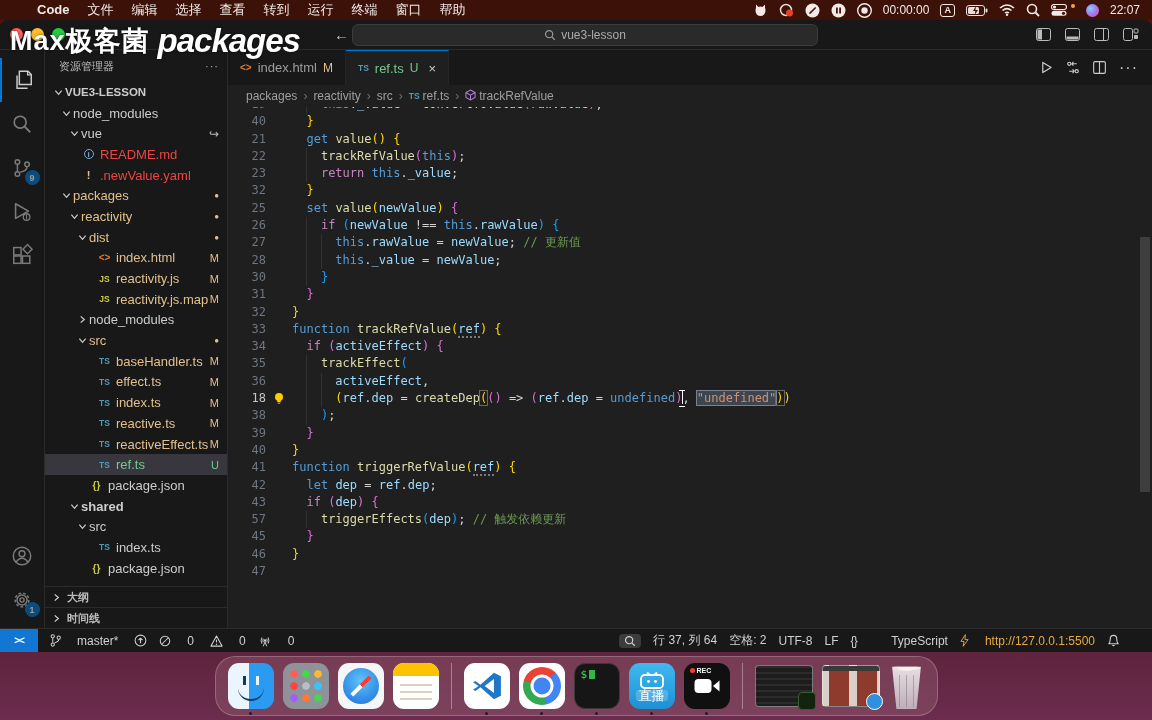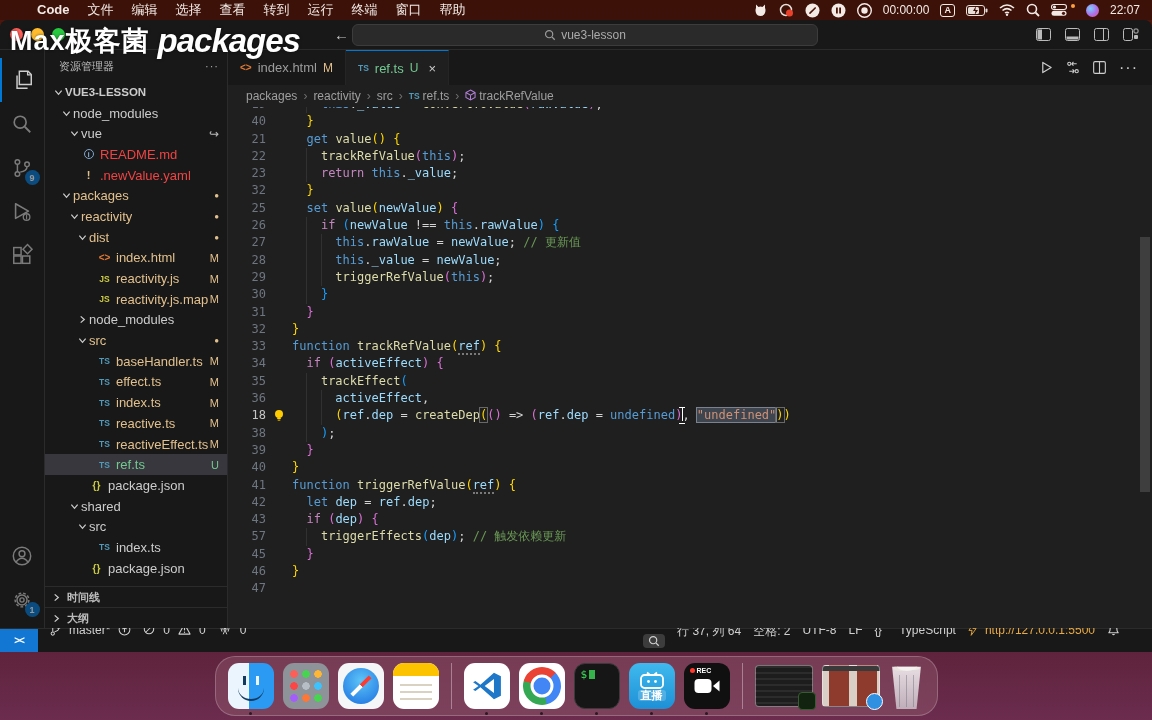--- a/index.html
+++ b/index.html
@@ -85,21 +85,21 @@
   .tok.sel{background:rgba(100,115,135,.45);outline:1px solid #79828e}
   .tok.box{outline:1px solid #686868}
   .tok.hint{border-bottom:2px dotted #7a7a7a}
   .ibeam{width:8px;height:15px;display:inline-block;vertical-align:text-bottom;position:relative;margin:0 -4px 0 -4px;z-index:5}
   .ibeam::before{content:"";position:absolute;left:3.4px;top:1px;bottom:1px;width:1.4px;background:#fff;box-shadow:0 0 1px #000}
   .ibeam::after{content:"";position:absolute;left:1px;right:1px;top:0;height:15px;border-top:1.6px solid #fff;border-bottom:1.6px solid #fff}
   .scrollthumb{position:absolute;right:2px;top:130px;width:10px;height:255px;background:rgba(121,121,121,.35)}
   
   .statusbar{height:24px;flex:0 0 24px;background:#181818;border-top:1px solid #2b2b2b;display:flex;align-items:center;font-size:12px;color:#d0d0d0}
   .sb-remote{height:24px;width:38px;background:#1277d3;color:#fff;display:flex;align-items:center;justify-content:center;font-size:10px;font-weight:bold;letter-spacing:-1px}
-  .sb-item{display:inline-flex;align-items:flex-start;gap:8px;padding:0 6px;height:35px}
+  .sb-item{display:inline-flex;align-items:center;gap:16px;padding:0 6px;height:35px}
   .sb-left{display:flex;align-items:center;margin-left:6px}
   .sb-right{margin-left:auto;display:flex;align-items:center;padding-right:26px}
   .zoombox{background:#3c3c3c;border-radius:4px;padding:1px 5px;margin-right:6px;display:inline-flex;align-items:center}
   .sb-server{color:#e8aa42}
   
   .dockzone{position:absolute;left:0;right:0;bottom:0;height:68px;display:flex;justify-content:center}
   .dock{margin-top:4px;height:60px;background:rgba(150,95,115,.42);border:1px solid rgba(255,255,255,.22);border-radius:20px;display:flex;align-items:center;gap:9px;padding:0 12px;backdrop-filter:blur(6px)}
   .ditem{position:relative;display:flex;flex-direction:column;align-items:center}
   .dicon{width:46px;height:46px;border-radius:11px;position:relative;overflow:hidden}
   .dsep{width:1px;height:46px;background:rgba(255,255,255,.35);margin:0 3px}
@@ -115,21 +115,21 @@
   .ic-notes::before{content:"";position:absolute;top:0;left:0;right:0;height:13px;background:#fcc400}
   .ic-notes::after{content:"";position:absolute;left:7px;right:7px;top:21px;height:2px;background:#d9d2c2;box-shadow:0 7px 0 #d9d2c2,0 14px 0 #d9d2c2}
   .ic-vscode{background:#fff;display:flex;align-items:center;justify-content:center}
   .ic-chrome{background:#fff}
   .ic-chrome::before{content:"";position:absolute;inset:4px;border-radius:50%;background:conic-gradient(from -60deg,#ea4335 0 120deg,#4285f4 0 240deg,#34a853 0 360deg);transform:rotate(-15deg)}
   .ic-chrome::after{content:"";position:absolute;left:50%;top:50%;width:17px;height:17px;border-radius:50%;background:#4285f4;border:3.5px solid #fff;transform:translate(-50%,-50%)}
   .ic-terminal{background:#161616;border:1px solid #3a3a3a}
   .ic-terminal::before{content:"$";position:absolute;left:6px;top:4px;color:#3ddc5a;font-size:11px;font-family:"DejaVu Sans Mono",monospace}
   .ic-terminal::after{content:"";position:absolute;left:14px;top:6px;width:6px;height:9px;background:#3ddc5a;opacity:.8}
   .ic-bili{background:linear-gradient(180deg,#3fb9ee,#1e90d6);display:flex;flex-direction:column;align-items:center;justify-content:center;gap:1px}
-  .bili-label{color:#fff;font-size:11px;font-weight:bold;background:rgba(255,255,255,.2);border-radius:3px;padding:0 3px;line-height:11px}
+  .bili-label{color:#fff;font-size:13px;font-weight:normal;background:rgba(255,255,255,.2);border-radius:3px;padding:0 3px;line-height:11px}
   .ic-rec{background:#101010;display:flex;align-items:center;justify-content:center}
   .rec-tag{position:absolute;top:4px;left:6px;color:#fff;font-size:7px;font-weight:bold}
   .rec-tag::before{content:"";display:inline-block;width:5px;height:5px;border-radius:50%;background:#ff3b30;margin-right:2px}
   .ic-mini{width:58px;height:42px;border-radius:4px;border:1px solid rgba(255,255,255,.4)}
   .ic-mterm{background:#1d1d1d;background-image:linear-gradient(0deg,transparent 0,transparent),repeating-linear-gradient(180deg,#2c2c2c 0 2px,transparent 2px 6px);position:relative}
   .ic-mterm::after{content:"";position:absolute;right:-4px;bottom:-4px;width:16px;height:16px;border-radius:4px;background:#12240f;border:1px solid #3a5a33}
   .ic-mwin{background:#efe9e4;background-image:linear-gradient(180deg,#3a3a3a 0 5px,transparent 5px),repeating-linear-gradient(90deg,#8e3b2e 6px 26px,#d9cfc6 26px 34px);position:relative}
   .ic-mwin::after{content:"";position:absolute;right:-4px;bottom:-4px;width:15px;height:15px;border-radius:50%;background:#2f8fe0;border:1px solid #fff}
   .ic-trash{width:36px;height:46px;background:linear-gradient(180deg,rgba(255,255,255,.85),rgba(220,220,225,.7));clip-path:polygon(10% 8%,90% 8%,78% 100%,22% 100%);position:relative}
   .ic-trash::before{content:"";position:absolute;top:-2px;left:8px;width:20px;height:10px;border-radius:50%;background:#f4f2ef;box-shadow:-6px 2px 0 -2px #e8e4de,6px 2px 0 -3px #efece8}
@@ -472,21 +472,21 @@
             <span class="chev"></span>
             <span class="fico ts">TS</span>
             <span class="tlabel k-u">ref.ts</span>
             <span class="tbadge b-U">U</span>
           </div>
           <div class="trow" style="padding-left: 30px;">
             <span class="chev"></span>
             <span class="fico json">{}</span>
             <span class="tlabel k-n">package.json</span>
           </div>
-          <div class="trow" style="padding-left: 22px;">
+          <div class="trow" style="padding-left: 22px; font-weight: bold;">
             <span class="chev">
               <svg width="9" height="9" viewBox="0 0 10 10">
                 <path d="M1.5 3 L5 7 L8.5 3" fill="none" stroke="#ccc" stroke-width="1.4"></path>
               </svg>
             </span>
             <span class="tlabel k-n">shared</span>
           </div>
           <div class="trow" style="padding-left: 30px;">
             <span class="chev">
               <svg width="9" height="9" viewBox="0 0 10 10">
@@ -506,29 +506,29 @@
             <span class="tlabel k-n">package.json</span>
           </div>
         </div>
       <div>
           <div class="sb-section">
             <span class="chev">
               <svg width="9" height="9" viewBox="0 0 10 10">
                 <path d="M3 1.5 L7 5 L3 8.5" fill="none" stroke="#ccc" stroke-width="1.4"></path>
               </svg>
             </span>
+            <span>大纲</span>
+          </div>
+          <div class="sb-section">
+            <span class="chev">
+              <svg width="9" height="9" viewBox="0 0 10 10">
+                <path d="M3 1.5 L7 5 L3 8.5" fill="none" stroke="#ccc" stroke-width="1.4"></path>
+              </svg>
+            </span>
             <span>时间线</span>
-          </div>
-          <div class="sb-section">
-            <span class="chev">
-              <svg width="9" height="9" viewBox="0 0 10 10">
-                <path d="M3 1.5 L7 5 L3 8.5" fill="none" stroke="#ccc" stroke-width="1.4"></path>
-              </svg>
-            </span>
-            <span>大纲</span>
           </div>
         </div>
     </div>
 
     <div class="editor">
       <div class="tabbar">
         <div class="tab">
           <span class="fico html">&lt;&gt;</span>
           <span>index.html</span>
           <span class="mod b-M">M</span>
@@ -582,21 +582,20 @@
             <div class="cl"><span class="lnum">19</span><span class="glyph"></span><span class="ccode"><i class="iguide" style="left: 14.45px;"></i><span class="tok ">    </span><span class="tok kw">this</span><span class="tok tx">.</span><span class="tok vr">_value</span><span class="tok ws"> </span><span class="tok op">=</span><span class="tok ws"> </span><span class="tok fn">convertToValue</span><span class="tok b2">(</span><span class="tok vr">rawValue</span><span class="tok b2">)</span><span class="tok tx">;</span></span></div>
             <div class="cl"><span class="lnum">40</span><span class="glyph"></span><span class="ccode"><span class="tok ">  </span><span class="tok b1">}</span></span></div>
             <div class="cl"><span class="lnum">21</span><span class="glyph"></span><span class="ccode"><span class="tok ">  </span><span class="tok kw">get</span><span class="tok "> </span><span class="tok fn">value</span><span class="tok b1">(</span><span class="tok b1">)</span><span class="tok "> </span><span class="tok b1">{</span></span></div>
             <div class="cl"><span class="lnum">22</span><span class="glyph"></span><span class="ccode"><i class="iguide" style="left: 14.45px;"></i><span class="tok ">    </span><span class="tok fn">trackRefValue</span><span class="tok b2">(</span><span class="tok kw">this</span><span class="tok b2">)</span><span class="tok tx">;</span></span></div>
             <div class="cl"><span class="lnum">23</span><span class="glyph"></span><span class="ccode"><i class="iguide" style="left: 14.45px;"></i><span class="tok ">    </span><span class="tok ct">return</span><span class="tok "> </span><span class="tok kw">this</span><span class="tok tx">.</span><span class="tok vr">_value</span><span class="tok tx">;</span></span></div>
             <div class="cl"><span class="lnum">32</span><span class="glyph"></span><span class="ccode"><span class="tok ">  </span><span class="tok b1">}</span></span></div>
             <div class="cl"><span class="lnum">25</span><span class="glyph"></span><span class="ccode"><span class="tok ">  </span><span class="tok kw">set</span><span class="tok "> </span><span class="tok fn">value</span><span class="tok b1">(</span><span class="tok vr">newValue</span><span class="tok b1">)</span><span class="tok "> </span><span class="tok b2">{</span></span></div>
             <div class="cl"><span class="lnum">26</span><span class="glyph"></span><span class="ccode"><i class="iguide" style="left: 14.45px;"></i><span class="tok ">    </span><span class="tok ct">if</span><span class="tok "> </span><span class="tok b3">(</span><span class="tok vr">newValue</span><span class="tok "> </span><span class="tok op">!==</span><span class="tok "> </span><span class="tok kw">this</span><span class="tok tx">.</span><span class="tok vr">rawValue</span><span class="tok b3">)</span><span class="tok "> </span><span class="tok b3">{</span></span></div>
             <div class="cl"><span class="lnum">27</span><span class="glyph"></span><span class="ccode"><i class="iguide" style="left: 14.45px;"></i><i class="iguide" style="left: 28.9px;"></i><span class="tok ">      </span><span class="tok kw">this</span><span class="tok tx">.</span><span class="tok vr">rawValue</span><span class="tok "> </span><span class="tok op">=</span><span class="tok "> </span><span class="tok vr">newValue</span><span class="tok tx">; </span><span class="tok cm">// 更新值</span></span></div>
             <div class="cl"><span class="lnum">28</span><span class="glyph"></span><span class="ccode"><i class="iguide" style="left: 14.45px;"></i><i class="iguide" style="left: 28.9px;"></i><span class="tok ">      </span><span class="tok kw">this</span><span class="tok tx">.</span><span class="tok vr">_value</span><span class="tok "> </span><span class="tok op">=</span><span class="tok "> </span><span class="tok vr">newValue</span><span class="tok tx">;</span></span></div>
-            <div class="cl"><span class="lnum">29</span><span class="glyph"></span><span class="ccode"><i class="iguide" style="left: 14.45px;"></i><i class="iguide" style="left: 28.9px;"></i><span class="tok ">      </span><span class="tok fn">triggerRefValue</span><span class="tok b2">(</span><span class="tok kw">this</span><span class="tok b2">)</span><span class="tok tx">;</span></span></div>
             <div class="cl"><span class="lnum">30</span><span class="glyph"></span><span class="ccode"><i class="iguide" style="left: 14.45px;"></i><span class="tok ">    </span><span class="tok b3">}</span></span></div>
             <div class="cl"><span class="lnum">31</span><span class="glyph"></span><span class="ccode"><span class="tok ">  </span><span class="tok b2">}</span></span></div>
             <div class="cl"><span class="lnum">32</span><span class="glyph"></span><span class="ccode"><span class="tok b1">}</span></span></div>
             <div class="cl"><span class="lnum">33</span><span class="glyph"></span><span class="ccode"><span class="tok kw">function</span><span class="tok "> </span><span class="tok fn">trackRefValue</span><span class="tok b1">(</span><span class="tok vr hint">ref</span><span class="tok b1">)</span><span class="tok "> </span><span class="tok b1">{</span></span></div>
             <div class="cl"><span class="lnum">34</span><span class="glyph"></span><span class="ccode"><span class="tok ">  </span><span class="tok ct">if</span><span class="tok "> </span><span class="tok b2">(</span><span class="tok vr">activeEffect</span><span class="tok b2">)</span><span class="tok "> </span><span class="tok b2">{</span></span></div>
             <div class="cl"><span class="lnum">35</span><span class="glyph"></span><span class="ccode"><i class="iguide" style="left: 14.45px;"></i><span class="tok ">    </span><span class="tok fn">trackEffect</span><span class="tok b3">(</span></span></div>
             <div class="cl"><span class="lnum">36</span><span class="glyph"></span><span class="ccode"><i class="iguide" style="left: 14.45px;"></i><i class="iguide" style="left: 28.9px;"></i><span class="tok ">      </span><span class="tok vr">activeEffect</span><span class="tok tx">,</span></span></div>
             <div class="cl cur-line"><span class="lnum">18</span><span class="glyph"><svg width="12" height="13" viewBox="0 0 12 13">
                   <circle cx="6" cy="5" r="4" fill="#ffcc00"></circle>
                   <rect x="4.2" y="8.6" width="3.6" height="1.5" fill="#ffcc00"></rect>

